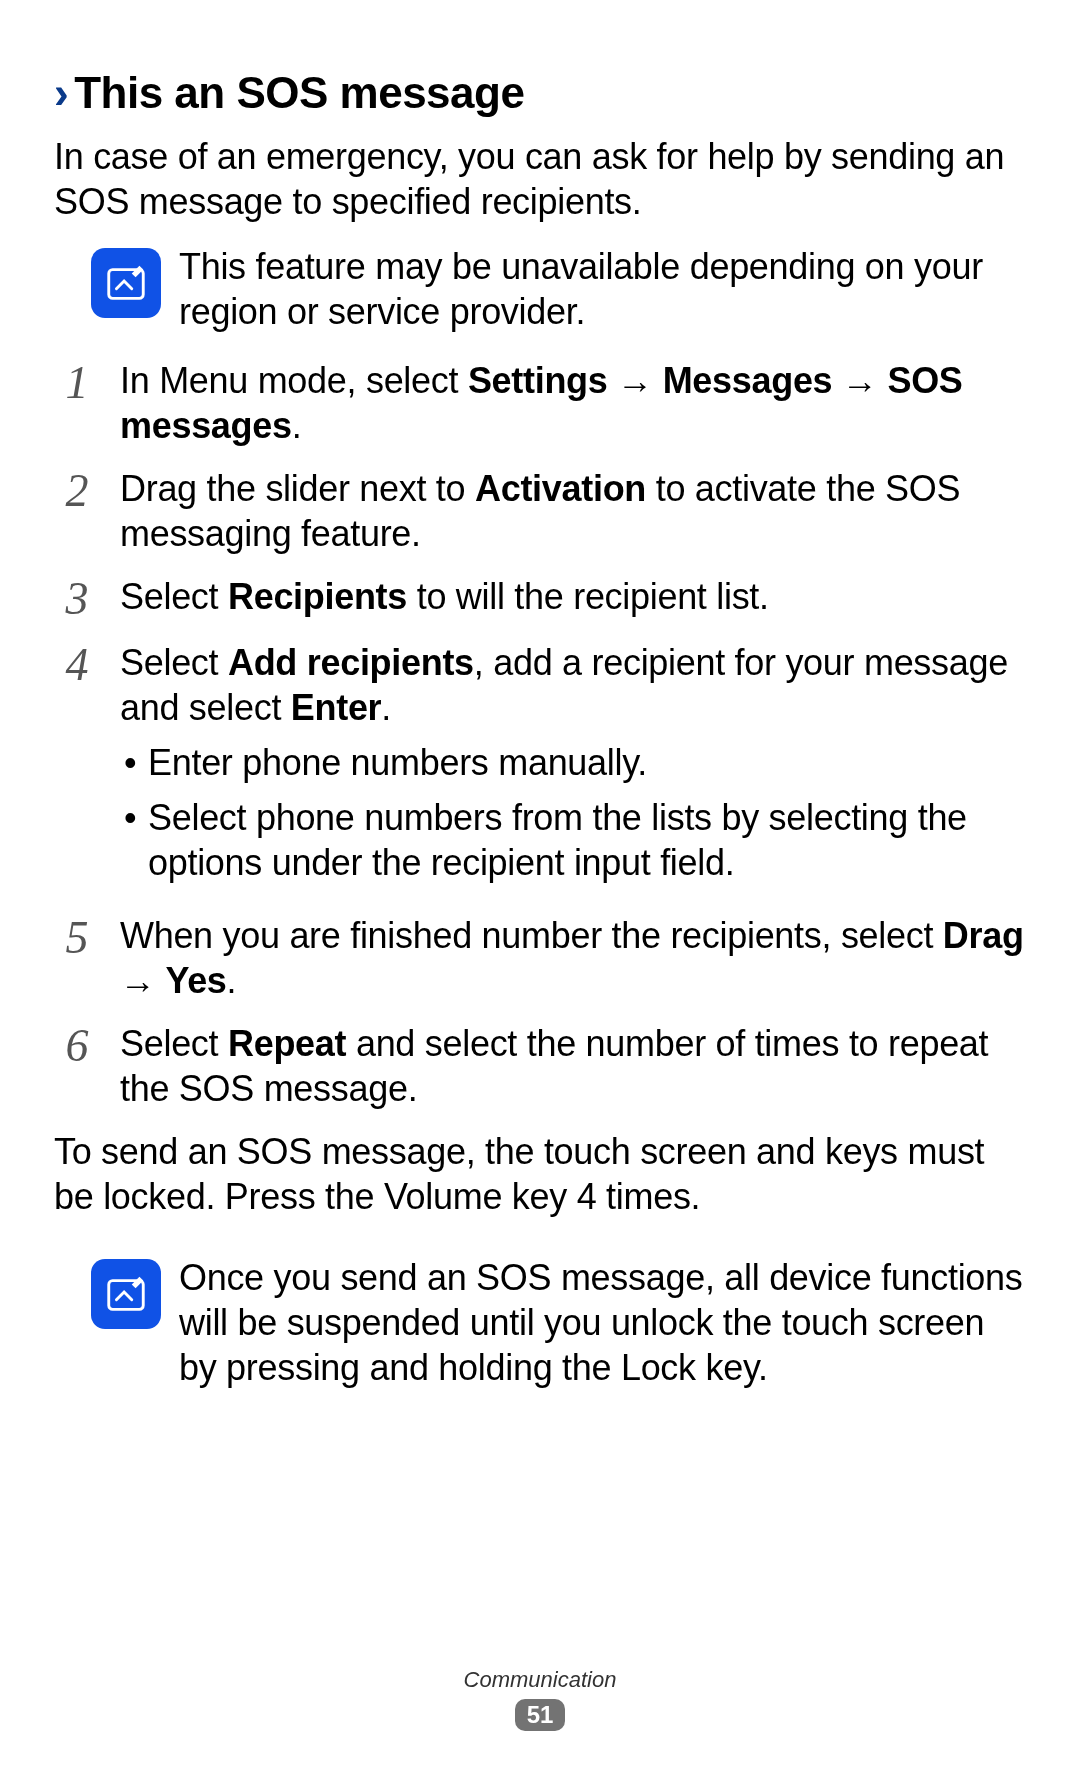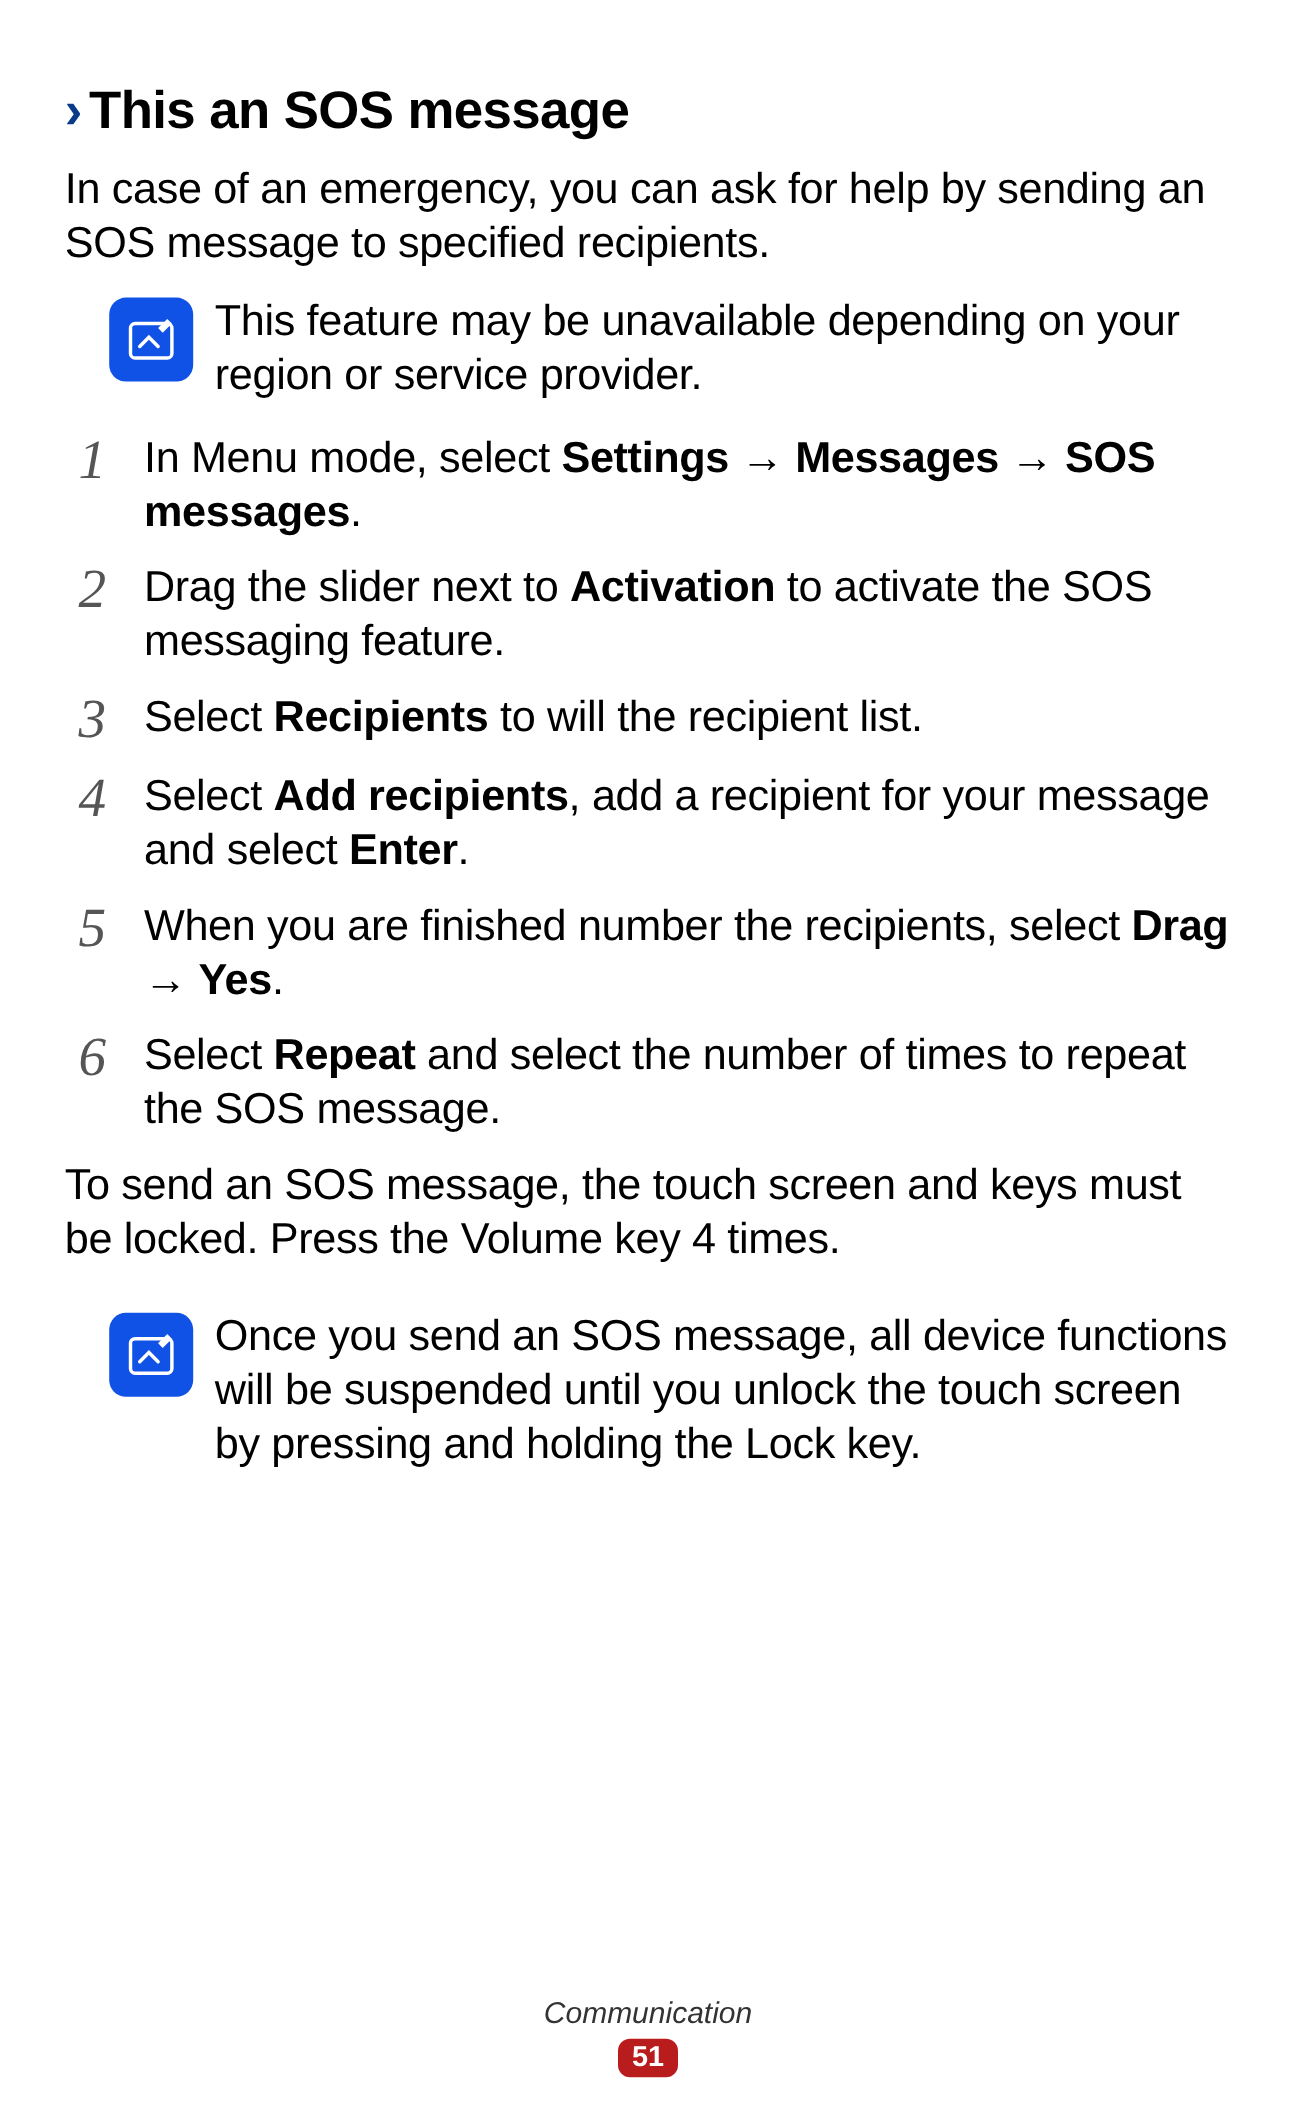--- a/index.html
+++ b/index.html
@@ -84,30 +84,30 @@
   }
   .para { margin-bottom: 36px; }
   .footer {
     position: absolute;
     bottom: 40px;
     left: 0; right: 0;
     text-align: center;
   }
   .footer-label {
     font-style: italic;
-    font-size: 25px;
+    font-size: 22px;
     color: #333;
     margin-bottom: 6px;
   }
   .page-badge {
     display: inline-block;
     min-width: 48px;
     padding: 2px 12px;
     border-radius: 10px;
-    background: #b91c1c;
+    background: #737373;
     color: #fff;
     font-size: 24px;
     font-weight: 600;
   }
 </style>
 </head>
 <body>
 
 <h2 class="heading">
   <span class="chevron">›</span><span>This an SOS message</span>
@@ -148,20 +148,24 @@
       <span>Select </span><b>Recipients</b><span> to will the recipient list.</span>
     </p>
   </div>
 
   <div class="step">
     <div class="step-num">4</div>
     <div class="body-text step-body">
       <p>
         <span>Select </span><b>Add recipients</b><span>, add a recipient for your message and select </span><b>Enter</b><span>.</span>
       </p>
+      <ul class="sub">
+        <li>Enter phone numbers manually.</li>
+        <li>Select phone numbers from the lists by selecting the options under the recipient input field.</li>
+      </ul>
     </div>
   </div>
 
   <div class="step">
     <div class="step-num">5</div>
     <p class="body-text step-body">
       <span>When you are finished number the recipients, select </span><b>Drag</b><span> → </span><b>Yes</b><span>.</span>
     </p>
   </div>
 

